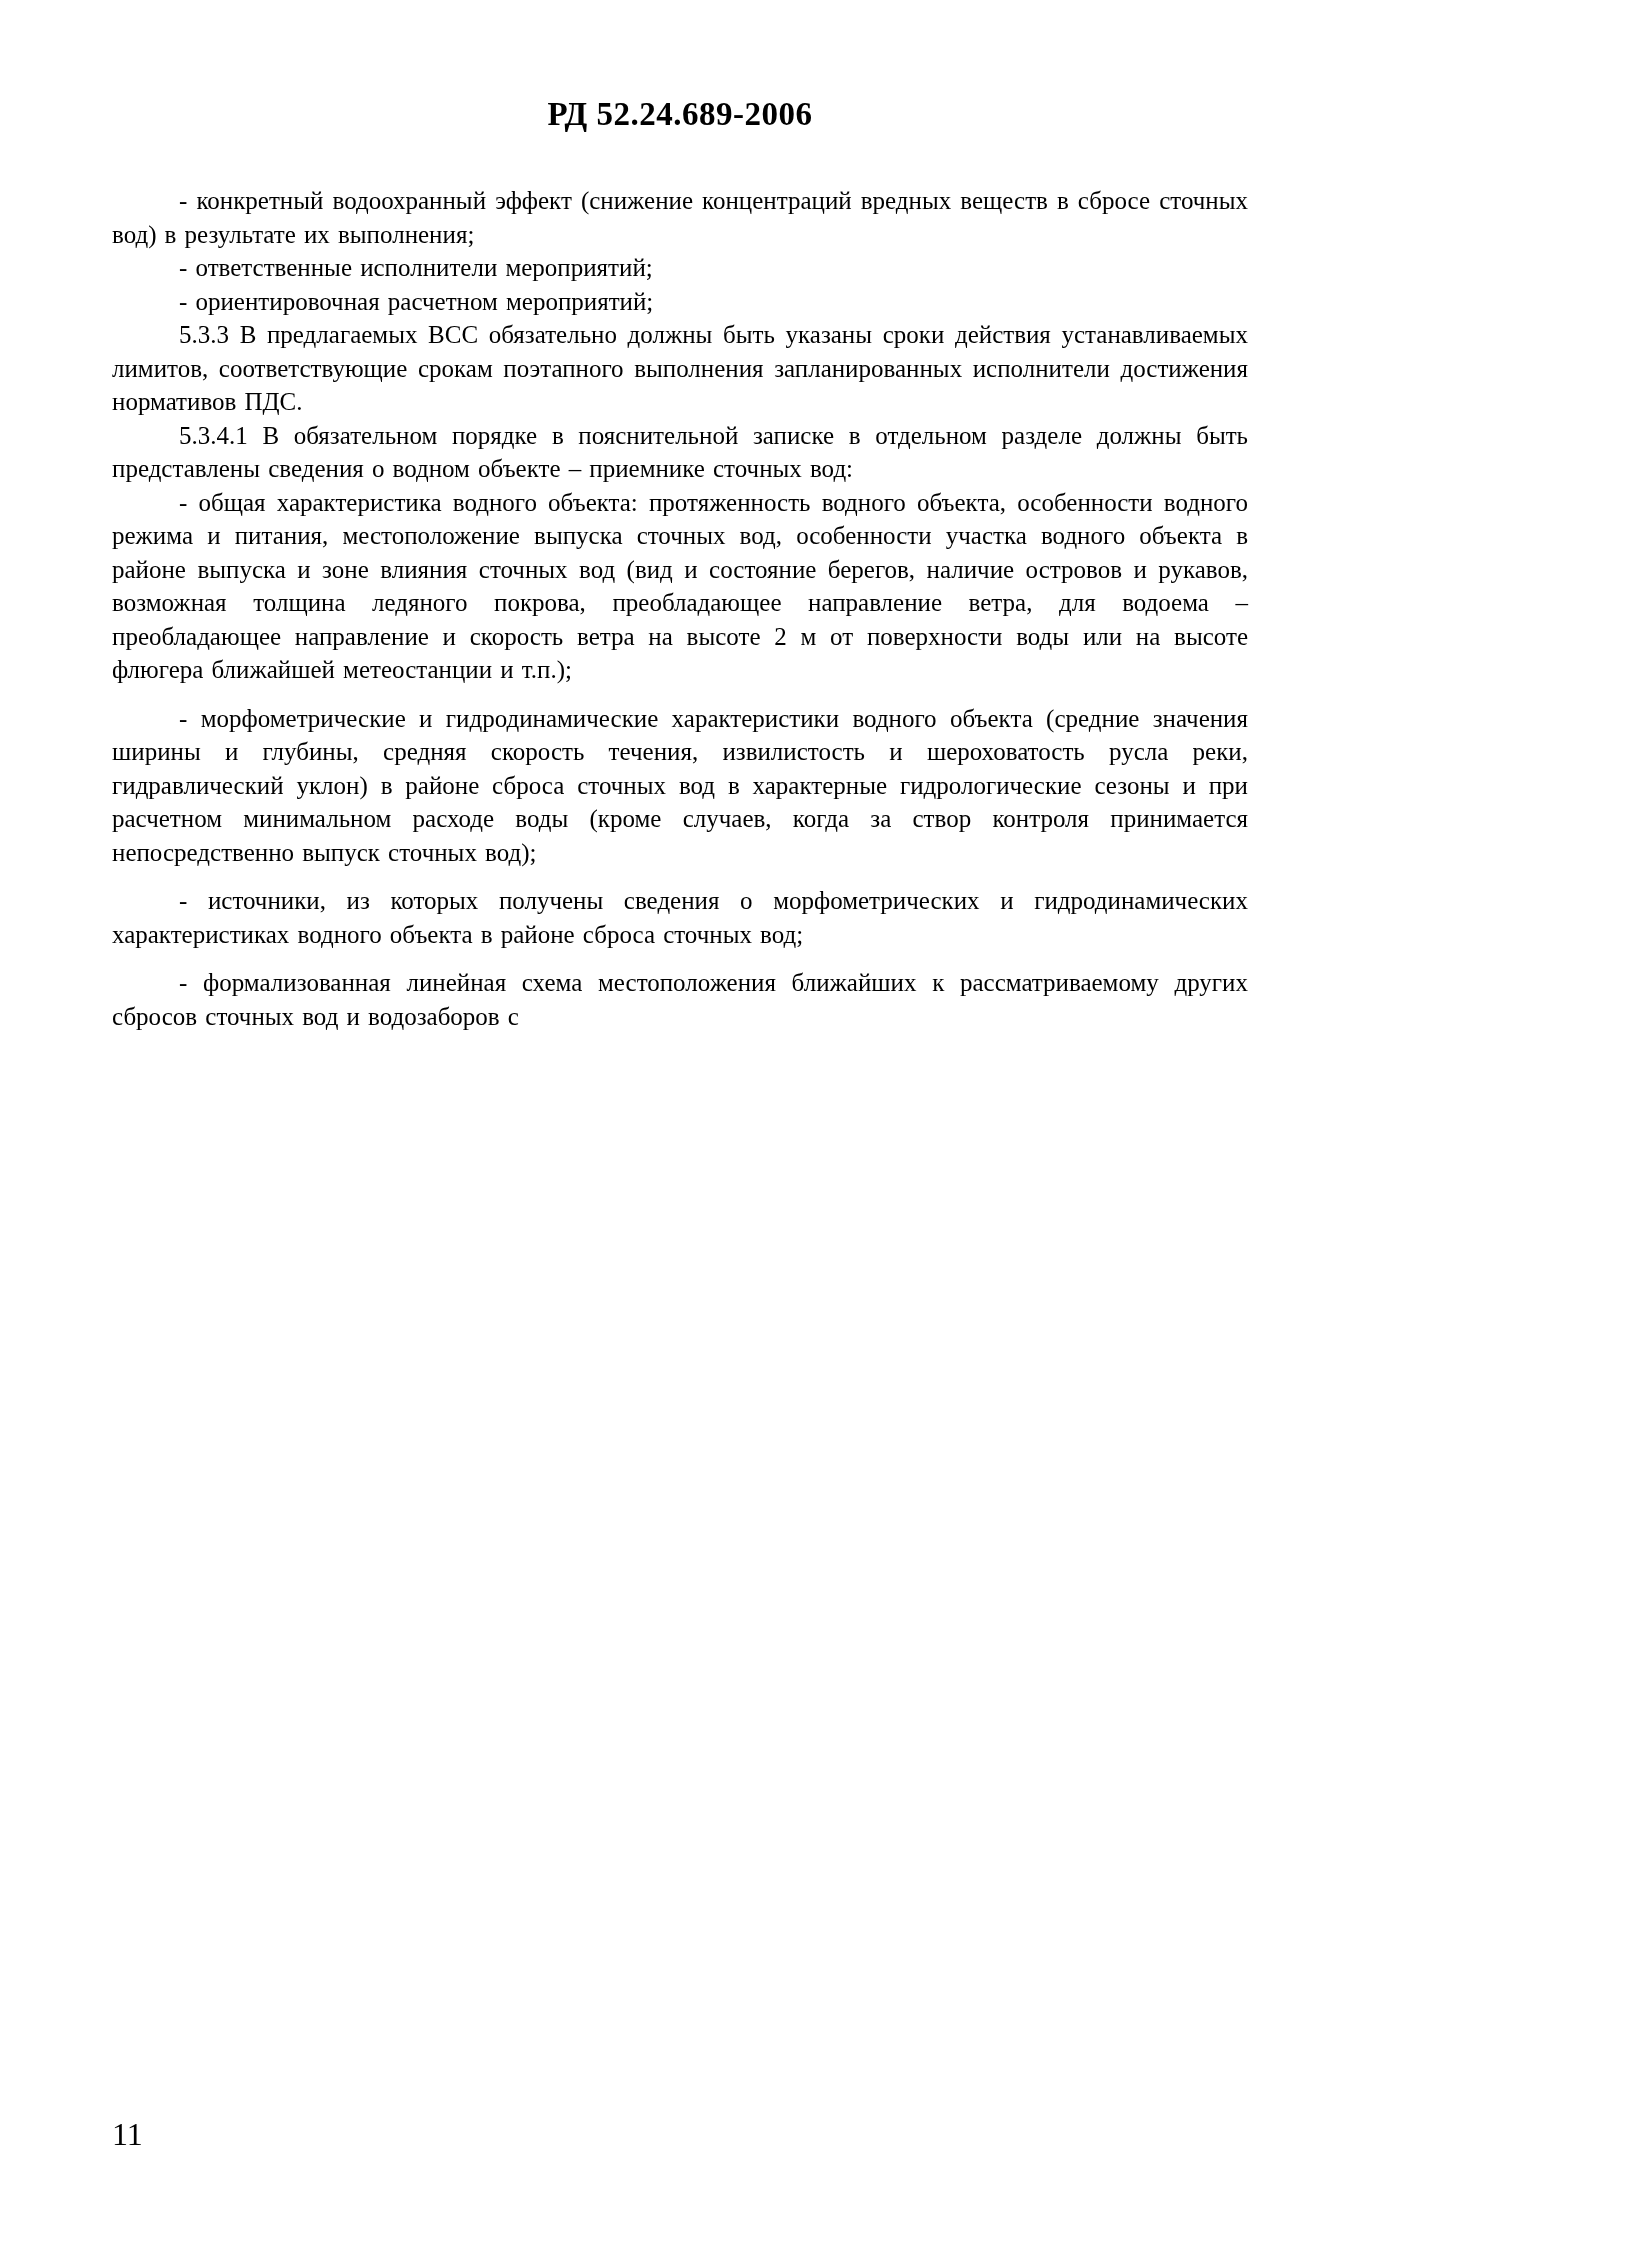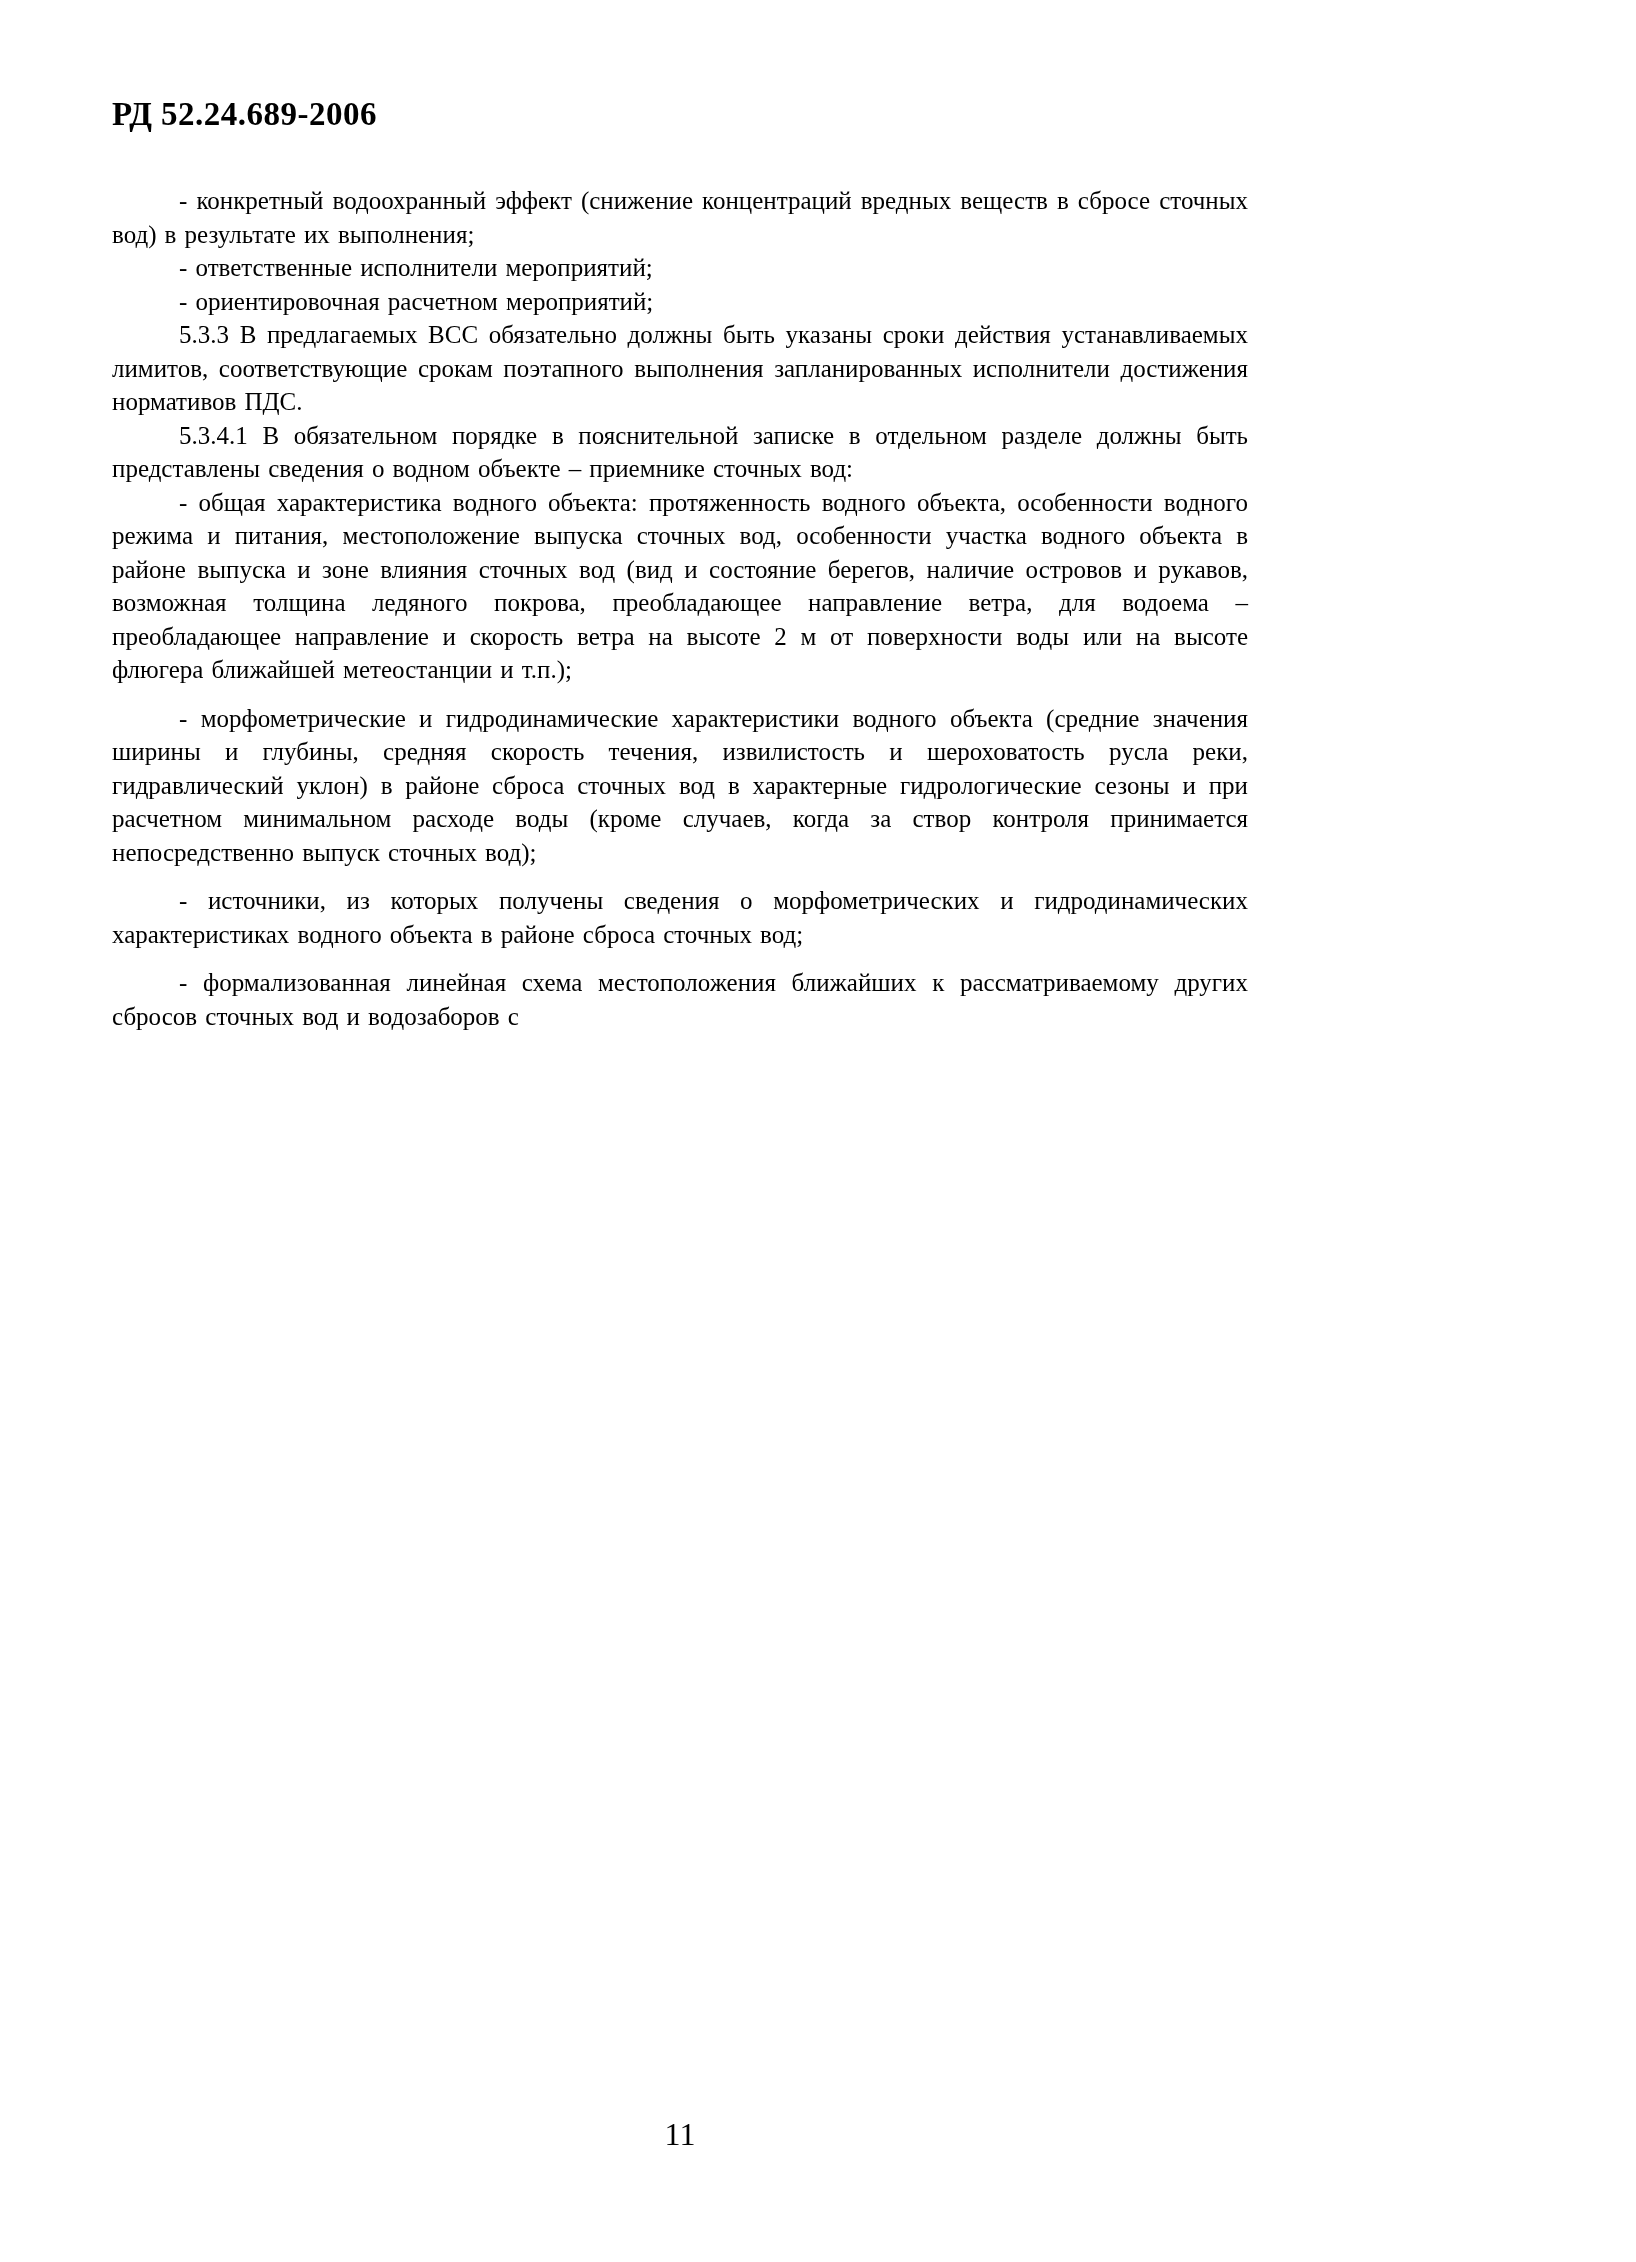--- a/index.html
+++ b/index.html
@@ -14,21 +14,21 @@
     background: #ffffff;
     color: #000000;
     font-family: "Liberation Serif", serif;
     overflow: hidden;
   }
   .doc-header {
     position: absolute;
     top: 96px;
     left: 112px;
     width: 1136px;
-    text-align: left;
+    text-align: center;
     font-size: 33px;
     font-weight: bold;
     letter-spacing: 0.5px;
   }
   .content {
     position: absolute;
     top: 184px;
     left: 112px;
     width: 1136px;
     font-size: 25px;
@@ -41,21 +41,21 @@
     word-spacing: 1.9px;
   }
   p.para.spaced {
     margin-top: 15px;
   }
   .page-number {
     position: absolute;
     top: 2116px;
     left: 112px;
     width: 1136px;
-    text-align: center;
+    text-align: left;
     font-size: 32px;
   }
 </style>
 </head>
 <body>
 
 <div class="page">
 
   <div class="doc-header">РД 52.24.689-2006</div>
 

